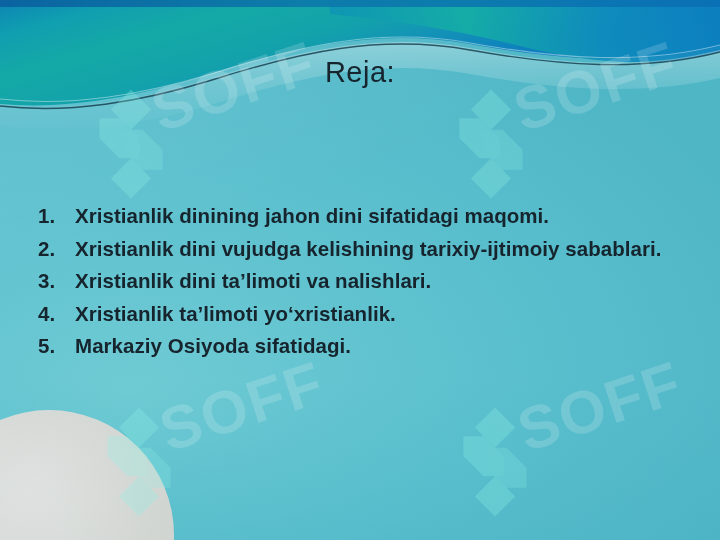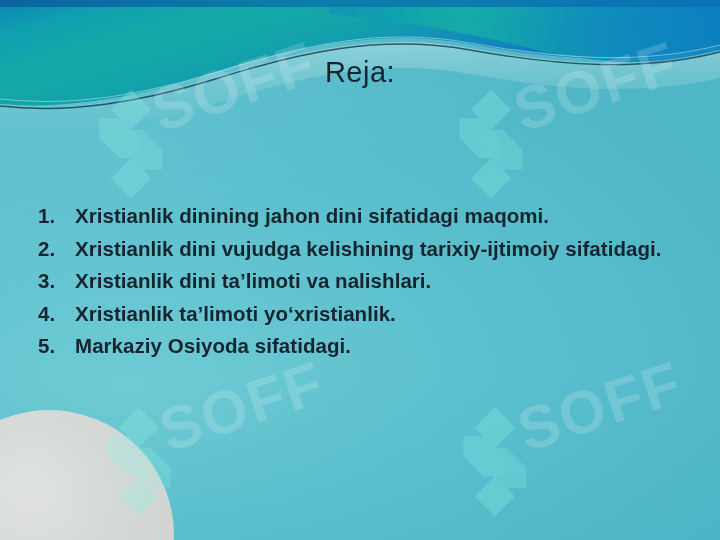--- a/index.html
+++ b/index.html
@@ -223,21 +223,21 @@
 
     <div class="agenda">
 
       <div class="agenda-item">
         <span class="agenda-num">1.</span>
         <span class="agenda-text">Xristianlik dinining jahon dini sifatidagi maqomi.</span>
       </div>
 
       <div class="agenda-item">
         <span class="agenda-num">2.</span>
-        <span class="agenda-text">Xristianlik dini vujudga kelishining tarixiy-ijtimoiy sifatidagi.</span>
+        <span class="agenda-text">Xristianlik dini vujudga kelishining tarixiy-ijtimoiy sabablari.</span>
       </div>
 
       <div class="agenda-item">
         <span class="agenda-num">3.</span>
         <span class="agenda-text">Xristianlik dini ta’limoti va nalishlari.</span>
       </div>
 
       <div class="agenda-item">
         <span class="agenda-num">4.</span>
         <span class="agenda-text">Xristianlik ta’limoti yo‘xristianlik.</span>

